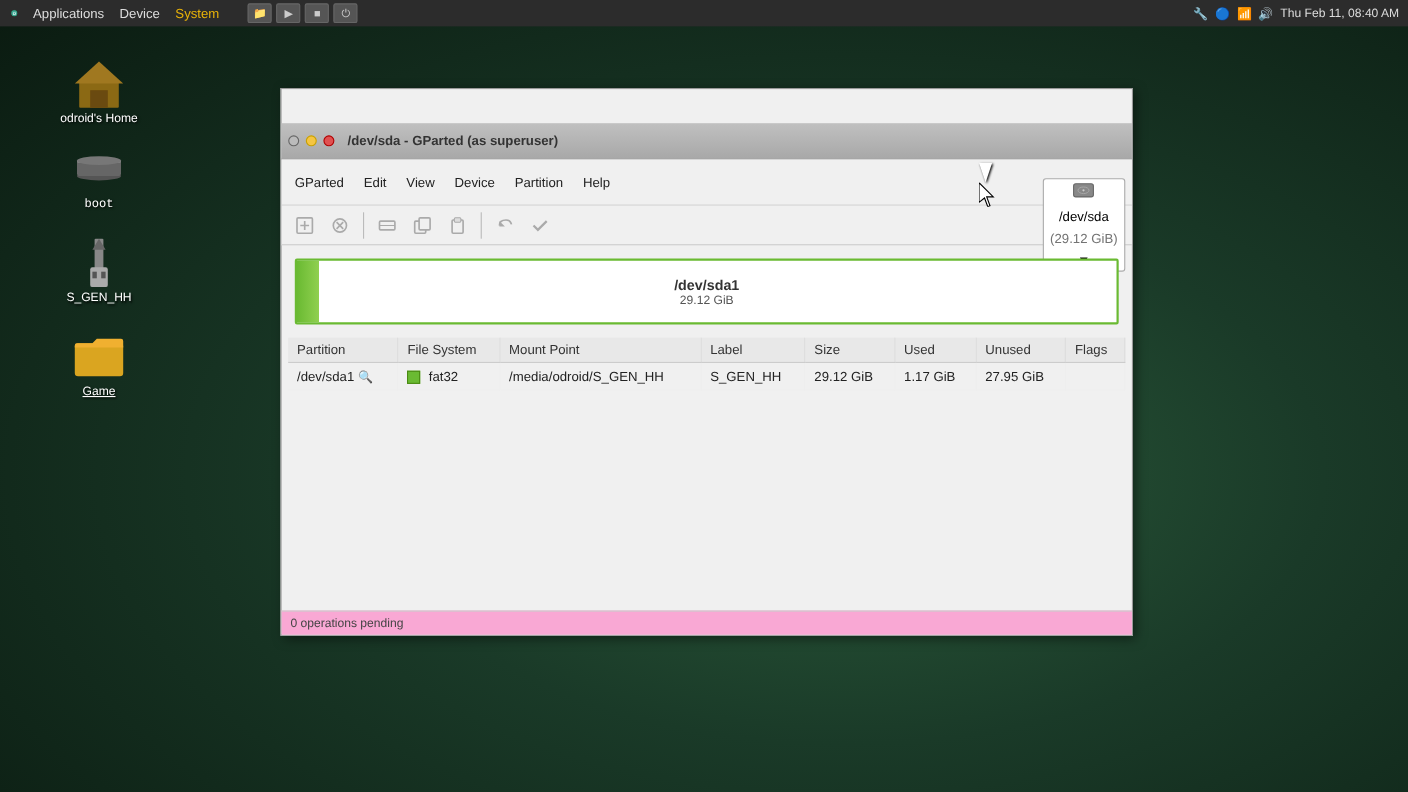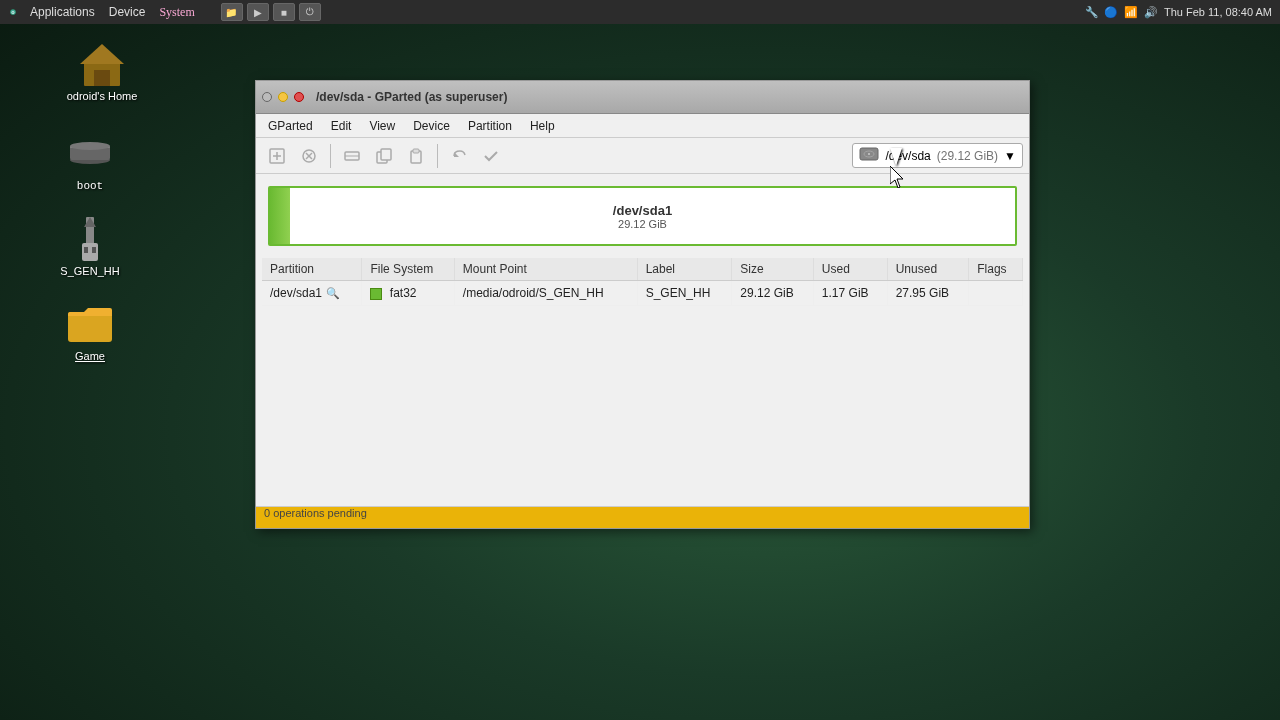--- a/index.html
+++ b/index.html
@@ -105,39 +105,40 @@
       box-shadow: 3px 3px 10px rgba(0,0,0,0.5);
     }
     .window-titlebar {
       height: 26px;
       background: linear-gradient(to bottom, #c0c0c0, #a8a8a8);
       display: flex;
       align-items: center;
       padding: 16px 6px;
       gap: 6px;
       border-bottom: 1px solid #888;
+      margin-top: 31px;
     }
     .titlebar-dot {
       width: 10px; height: 10px;
       border-radius: 50%;
       border: 1px solid #666;
     }
     .dot-gray { background: #bbb; }
     .dot-yellow { background: #f5c542; border-color: #c8a000; }
     .dot-red { background: #e05050; border-color: #b00000; }
     .titlebar-title {
       margin-left: 6px;
       font-size: 12px;
       color: #333;
       font-weight: bold;
     }
 
     
     .menubar {
-      height: 24px;
+      height: 42px;
       background: #f0f0f0;
       border-bottom: 1px solid #ccc;
       display: flex;
       align-items: center;
       padding: 0 4px;
       gap: 2px;
     }
     .menubar-item {
       padding: 2px 8px;
       cursor: pointer;
@@ -181,20 +182,21 @@
     .disk-selector {
       display: flex;
       align-items: center;
       gap: 6px;
       background: #fff;
       border: 1px solid #aaa;
       border-radius: 3px;
       padding: 2px 6px;
       font-size: 12px;
       cursor: pointer;
+      flex-direction: column;
     }
 
     
     .partition-visual {
       margin: 6px;
       height: 60px;
       border: 2px solid #6aba32;
       background: white;
       border-radius: 2px;
       display: flex;
@@ -254,24 +256,24 @@
       gap: 4px;
     }
     .zoom-icon {
       font-size: 11px;
       color: #888;
     }
 
     
     .statusbar {
       height: 22px;
-      background: #eab308;
+      background: #f9a8d4;
       border-top: 1px solid #ccc;
       display: flex;
-      align-items: flex-start;
+      align-items: center;
       padding: 0 8px;
       font-size: 11px;
       color: #444;
     }
 
     
     .cursor {
       position: absolute;
       width: 12px; height: 18px;
       top: 150px; left: 890px;
@@ -301,38 +303,38 @@
   <div class="top-panel-left">
 
     <span class="panel-icon">
       <svg width="16" height="16" viewBox="0 0 16 16">
           <circle cx="8" cy="8" r="7" fill="#4a9" stroke="#2a7" stroke-width="1"></circle>
           <text x="8" y="12" text-anchor="middle" fill="white" font-size="10" font-weight="bold">O</text>
         </svg>
     </span>
     <span style="color:#ddd;padding:2px 6px;cursor:pointer;">Applications</span>
     <span style="color:#ddd;padding:2px 6px;cursor:pointer;">Device</span>
-    <span style="color:#f9a8d4;padding:2px 6px;cursor:pointer;font-family:Liberation Serif, serif;">System</span>
+    <span style="color:#eab308;padding:2px 6px;cursor:pointer;">System</span>
   </div>
   <div class="panel-taskbar">
     <div class="panel-task-btn">📁</div>
     <div class="panel-task-btn">▶</div>
     <div class="panel-task-btn">■</div>
     <div class="panel-task-btn">⏻</div>
   </div>
   <div class="top-panel-right">
     <span>🔧</span>
     <span>🔵</span>
     <span>📶</span>
     <span>🔊</span>
     <span>Thu Feb 11, 08:40 AM</span>
   </div>
 </div>
 
-<div class="desktop-icon" style="top:40px;left:50px;margin-left:12px;">
+<div class="desktop-icon" style="top:52px;left:50px;">
   <div class="icon-img">
     <svg width="48" height="48" viewBox="0 0 48 48">
       <rect x="6" y="22" width="36" height="24" fill="#8B6914" rx="1"></rect>
       <polygon points="24,4 2,24 46,24" fill="#A07820"></polygon>
       <rect x="16" y="30" width="16" height="16" fill="#6a4a10"></rect>
     </svg>
   </div>
   <div class="icon-label">odroid's Home</div>
 </div>
 

